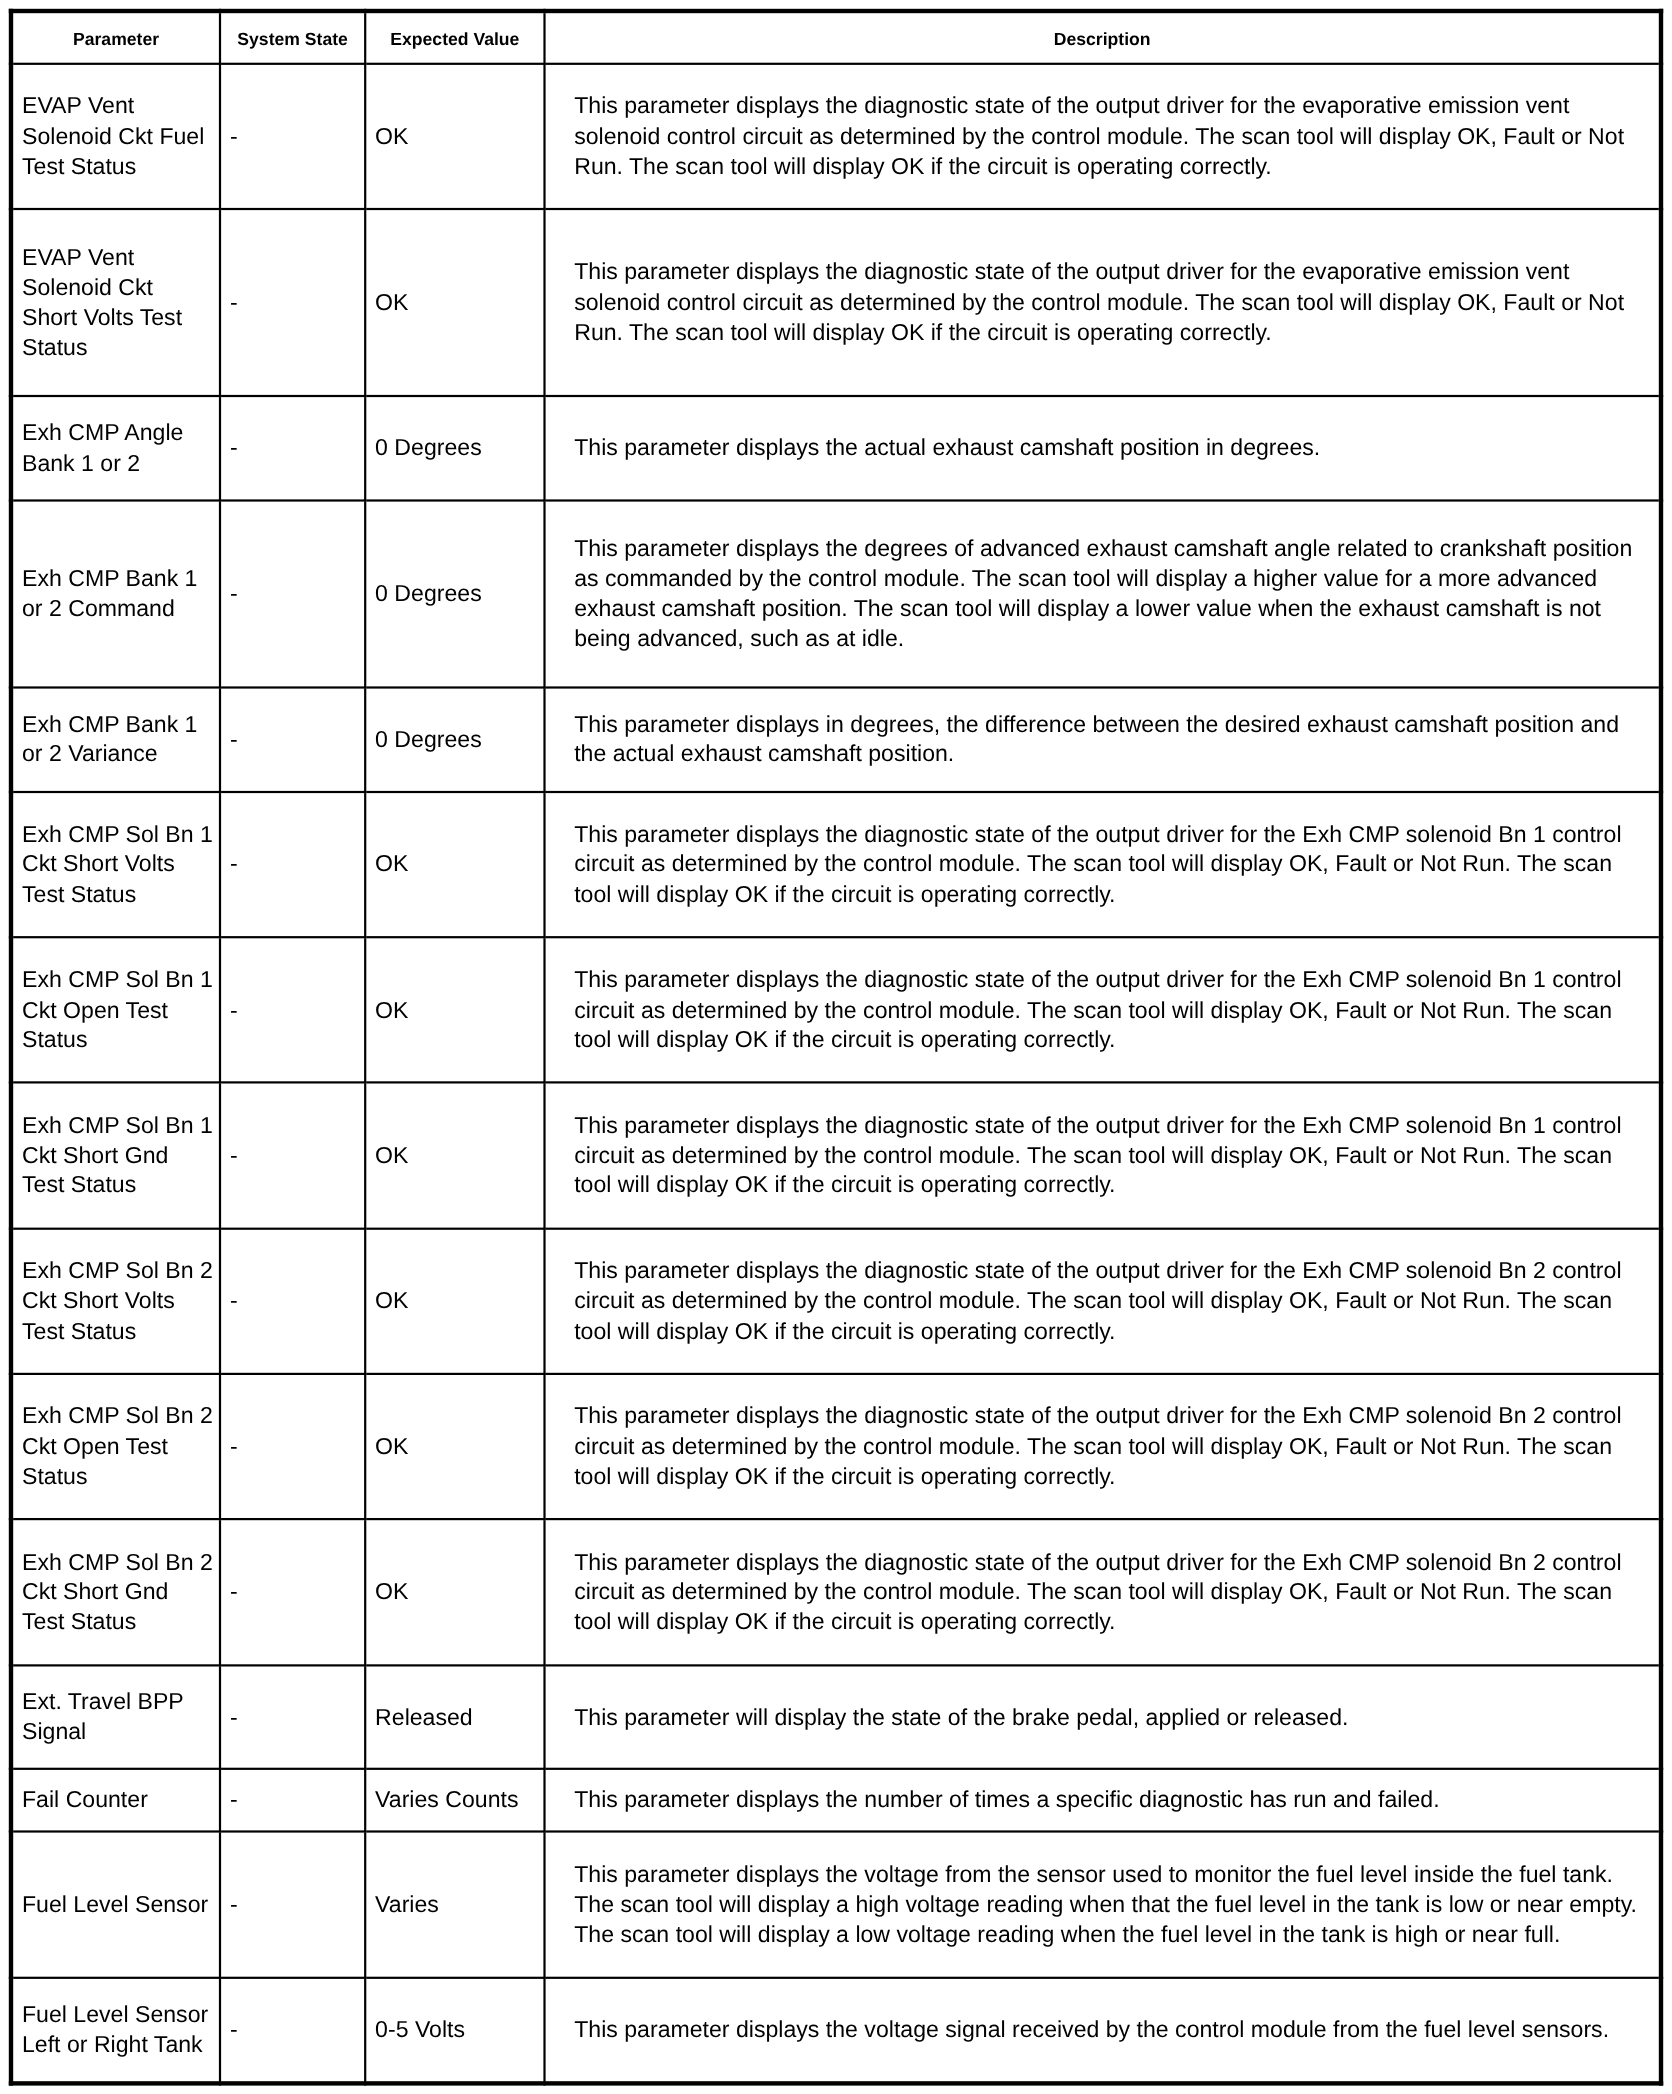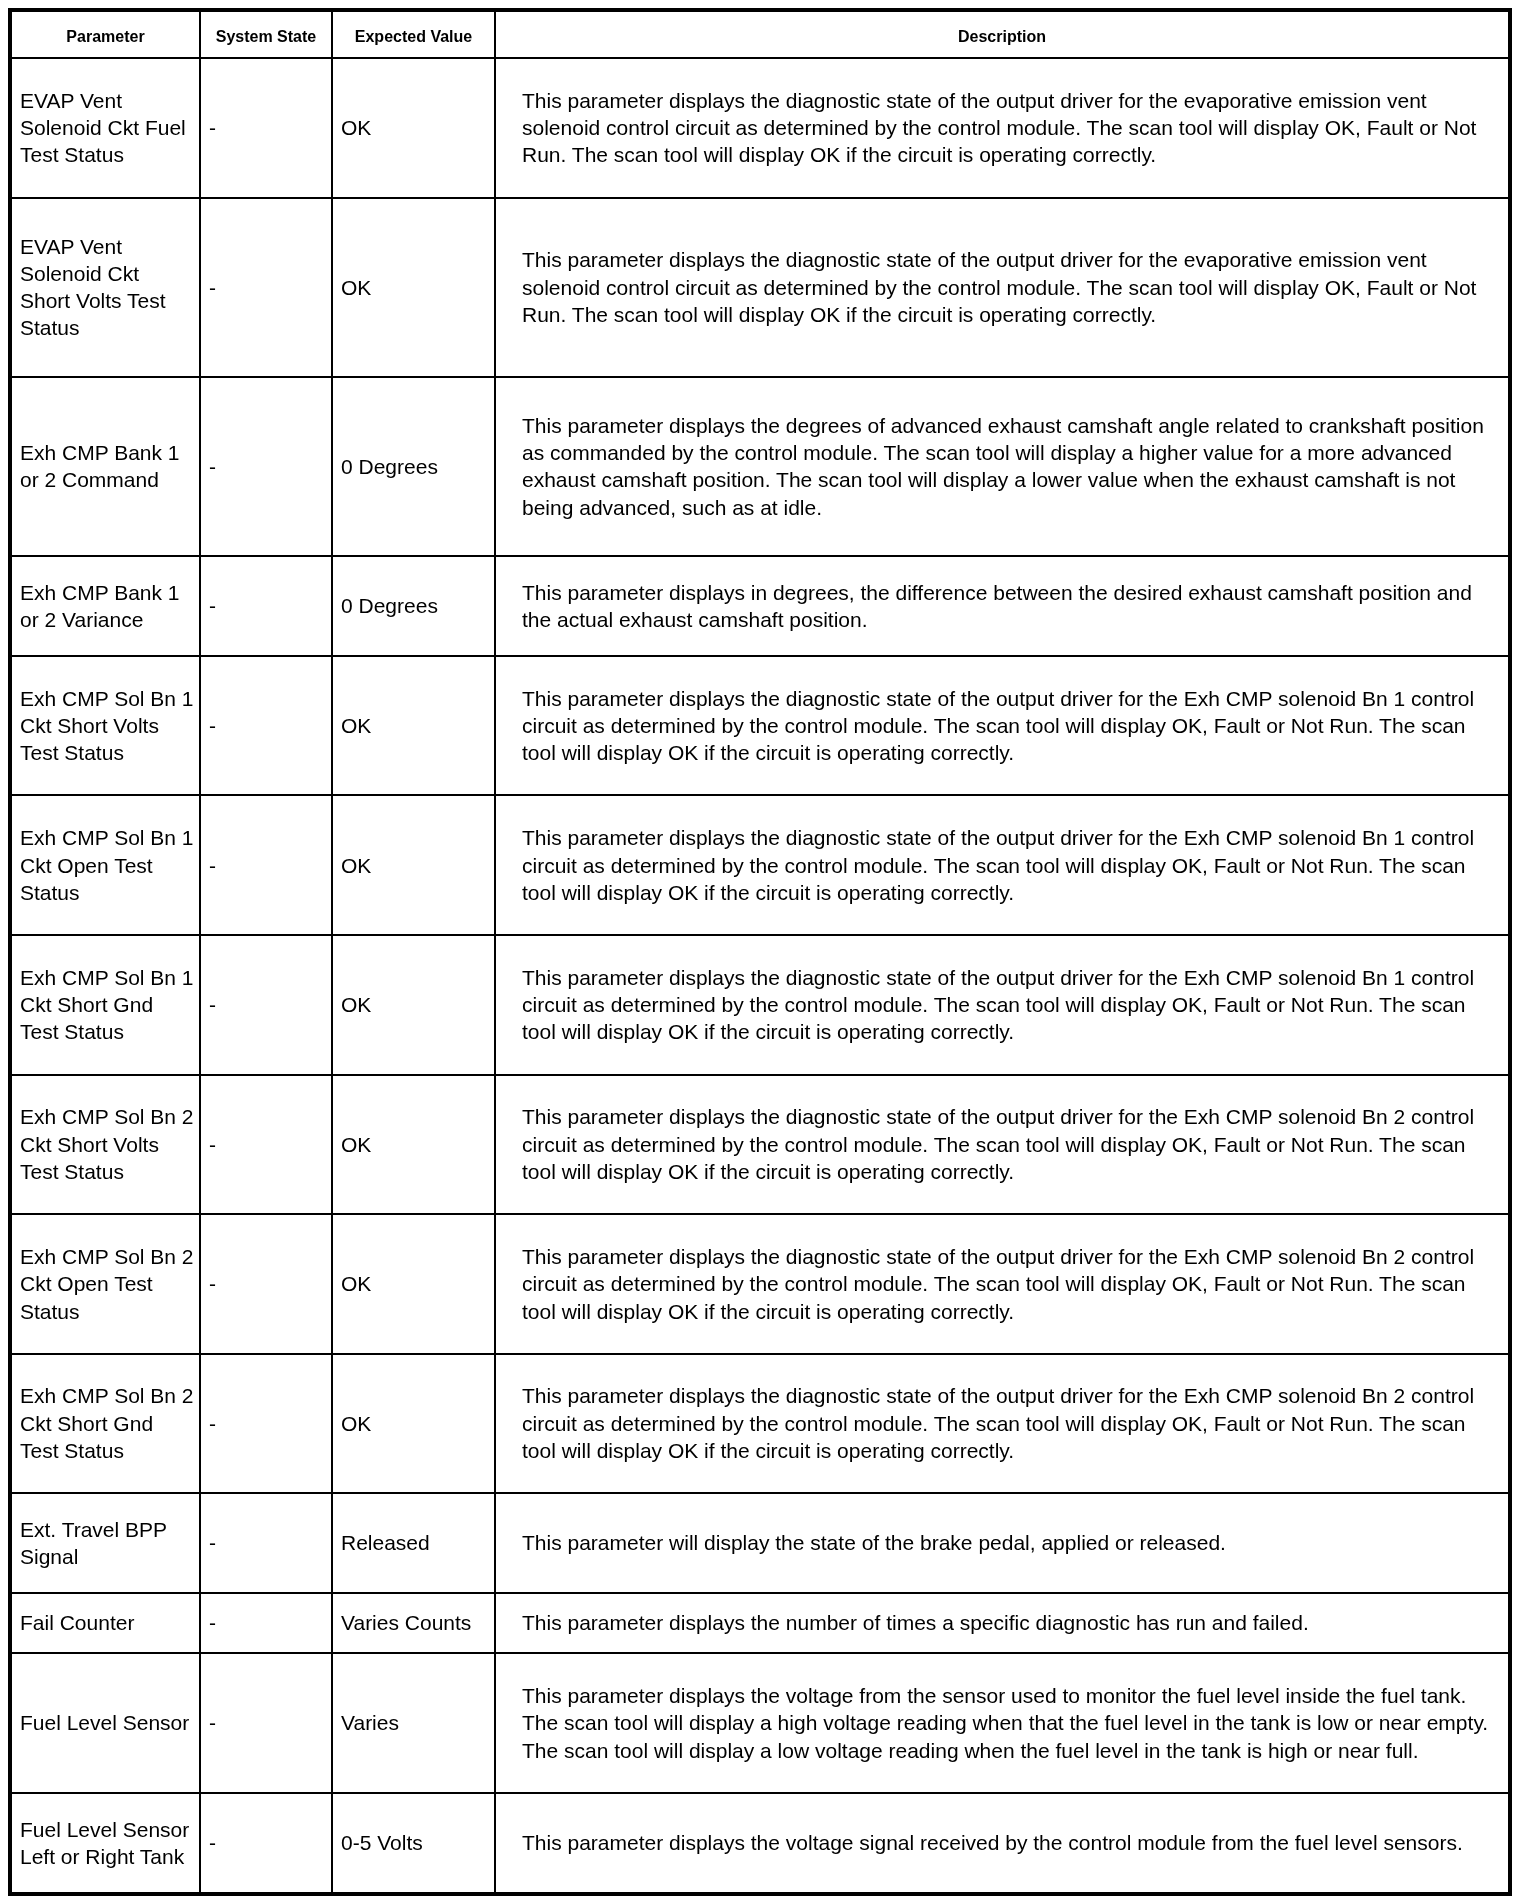--- a/index.html
+++ b/index.html
@@ -80,20 +80,26 @@
           <td class="cell-expected">OK</td>
           <td class="cell-desc">This parameter displays the diagnostic state of the output driver for the evaporative emission vent solenoid control circuit as determined by the control module. The scan tool will display OK, Fault or Not Run. The scan tool will display OK if the circuit is operating correctly.</td>
         </tr>
         <tr>
           <td class="cell-param">EVAP Vent Solenoid Ckt Short Volts Test Status</td>
           <td class="cell-state">-</td>
           <td class="cell-expected">OK</td>
           <td class="cell-desc">This parameter displays the diagnostic state of the output driver for the evaporative emission vent solenoid control circuit as determined by the control module. The scan tool will display OK, Fault or Not Run. The scan tool will display OK if the circuit is operating correctly.</td>
         </tr>
         <tr>
+          <td class="cell-param">Exh CMP Angle Bank 1 or 2</td>
+          <td class="cell-state">-</td>
+          <td class="cell-expected">0 Degrees</td>
+          <td class="cell-desc">This parameter displays the actual exhaust camshaft position in degrees.</td>
+        </tr>
+        <tr>
           <td class="cell-param">Exh CMP Bank 1 or 2 Command</td>
           <td class="cell-state">-</td>
           <td class="cell-expected">0 Degrees</td>
           <td class="cell-desc">This parameter displays the degrees of advanced exhaust camshaft angle related to crankshaft position as commanded by the control module. The scan tool will display a higher value for a more advanced exhaust camshaft position. The scan tool will display a lower value when the exhaust camshaft is not being advanced, such as at idle.</td>
         </tr>
         <tr>
           <td class="cell-param">Exh CMP Bank 1 or 2 Variance</td>
           <td class="cell-state">-</td>
           <td class="cell-expected">0 Degrees</td>
           <td class="cell-desc">This parameter displays in degrees, the difference between the desired exhaust camshaft position and the actual exhaust camshaft position.</td>

